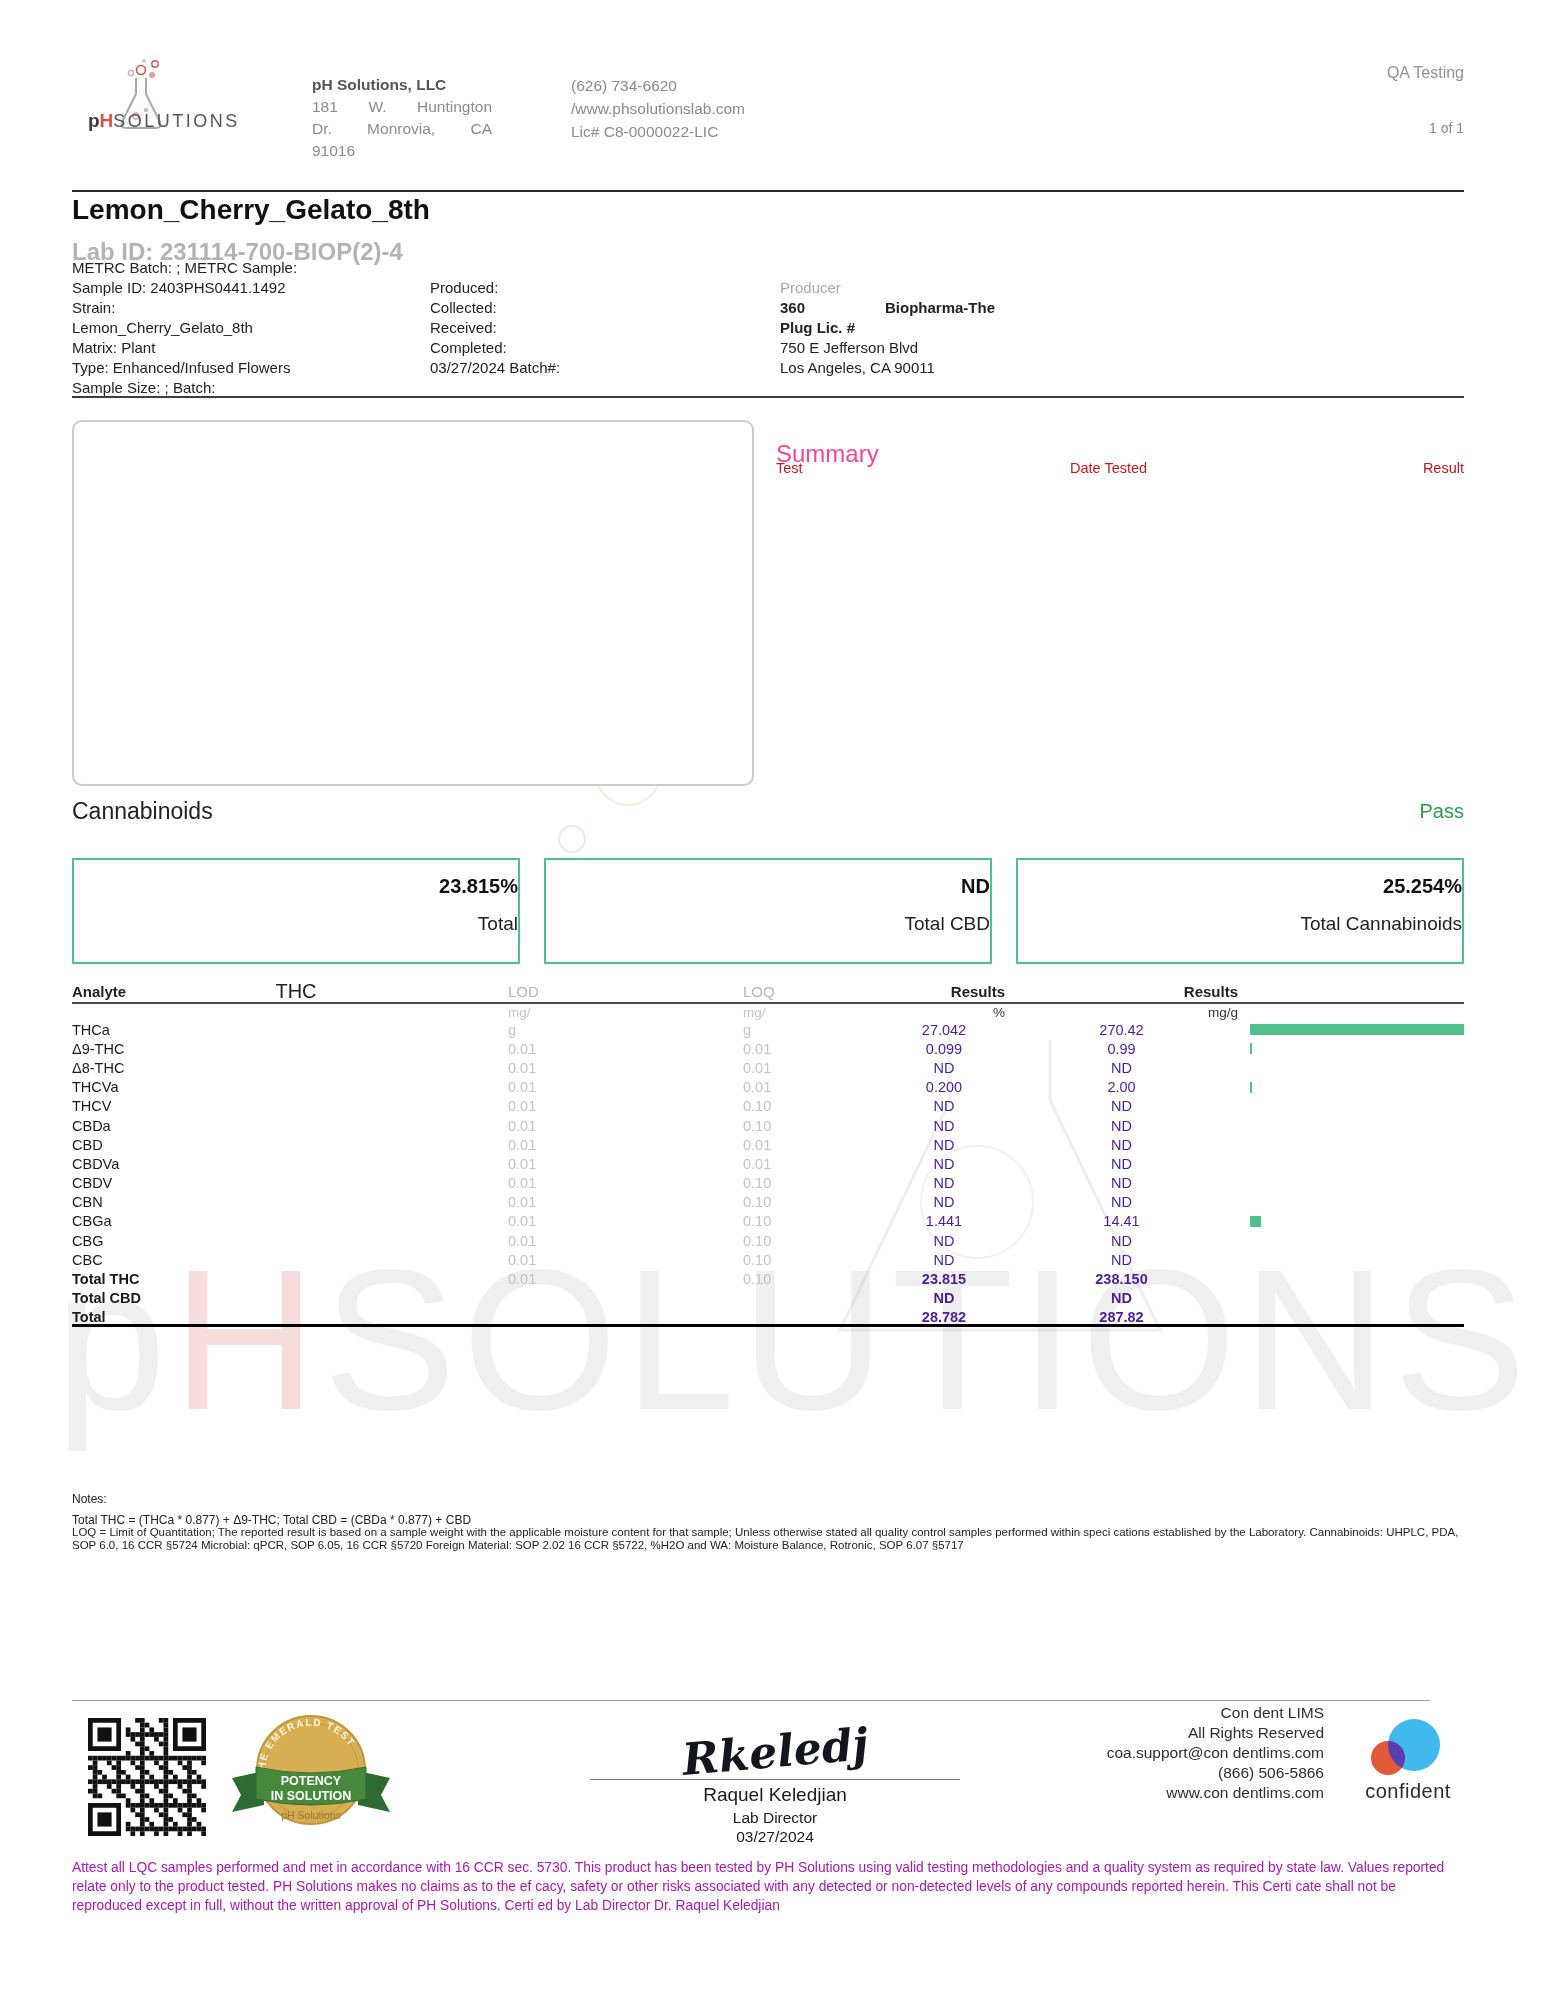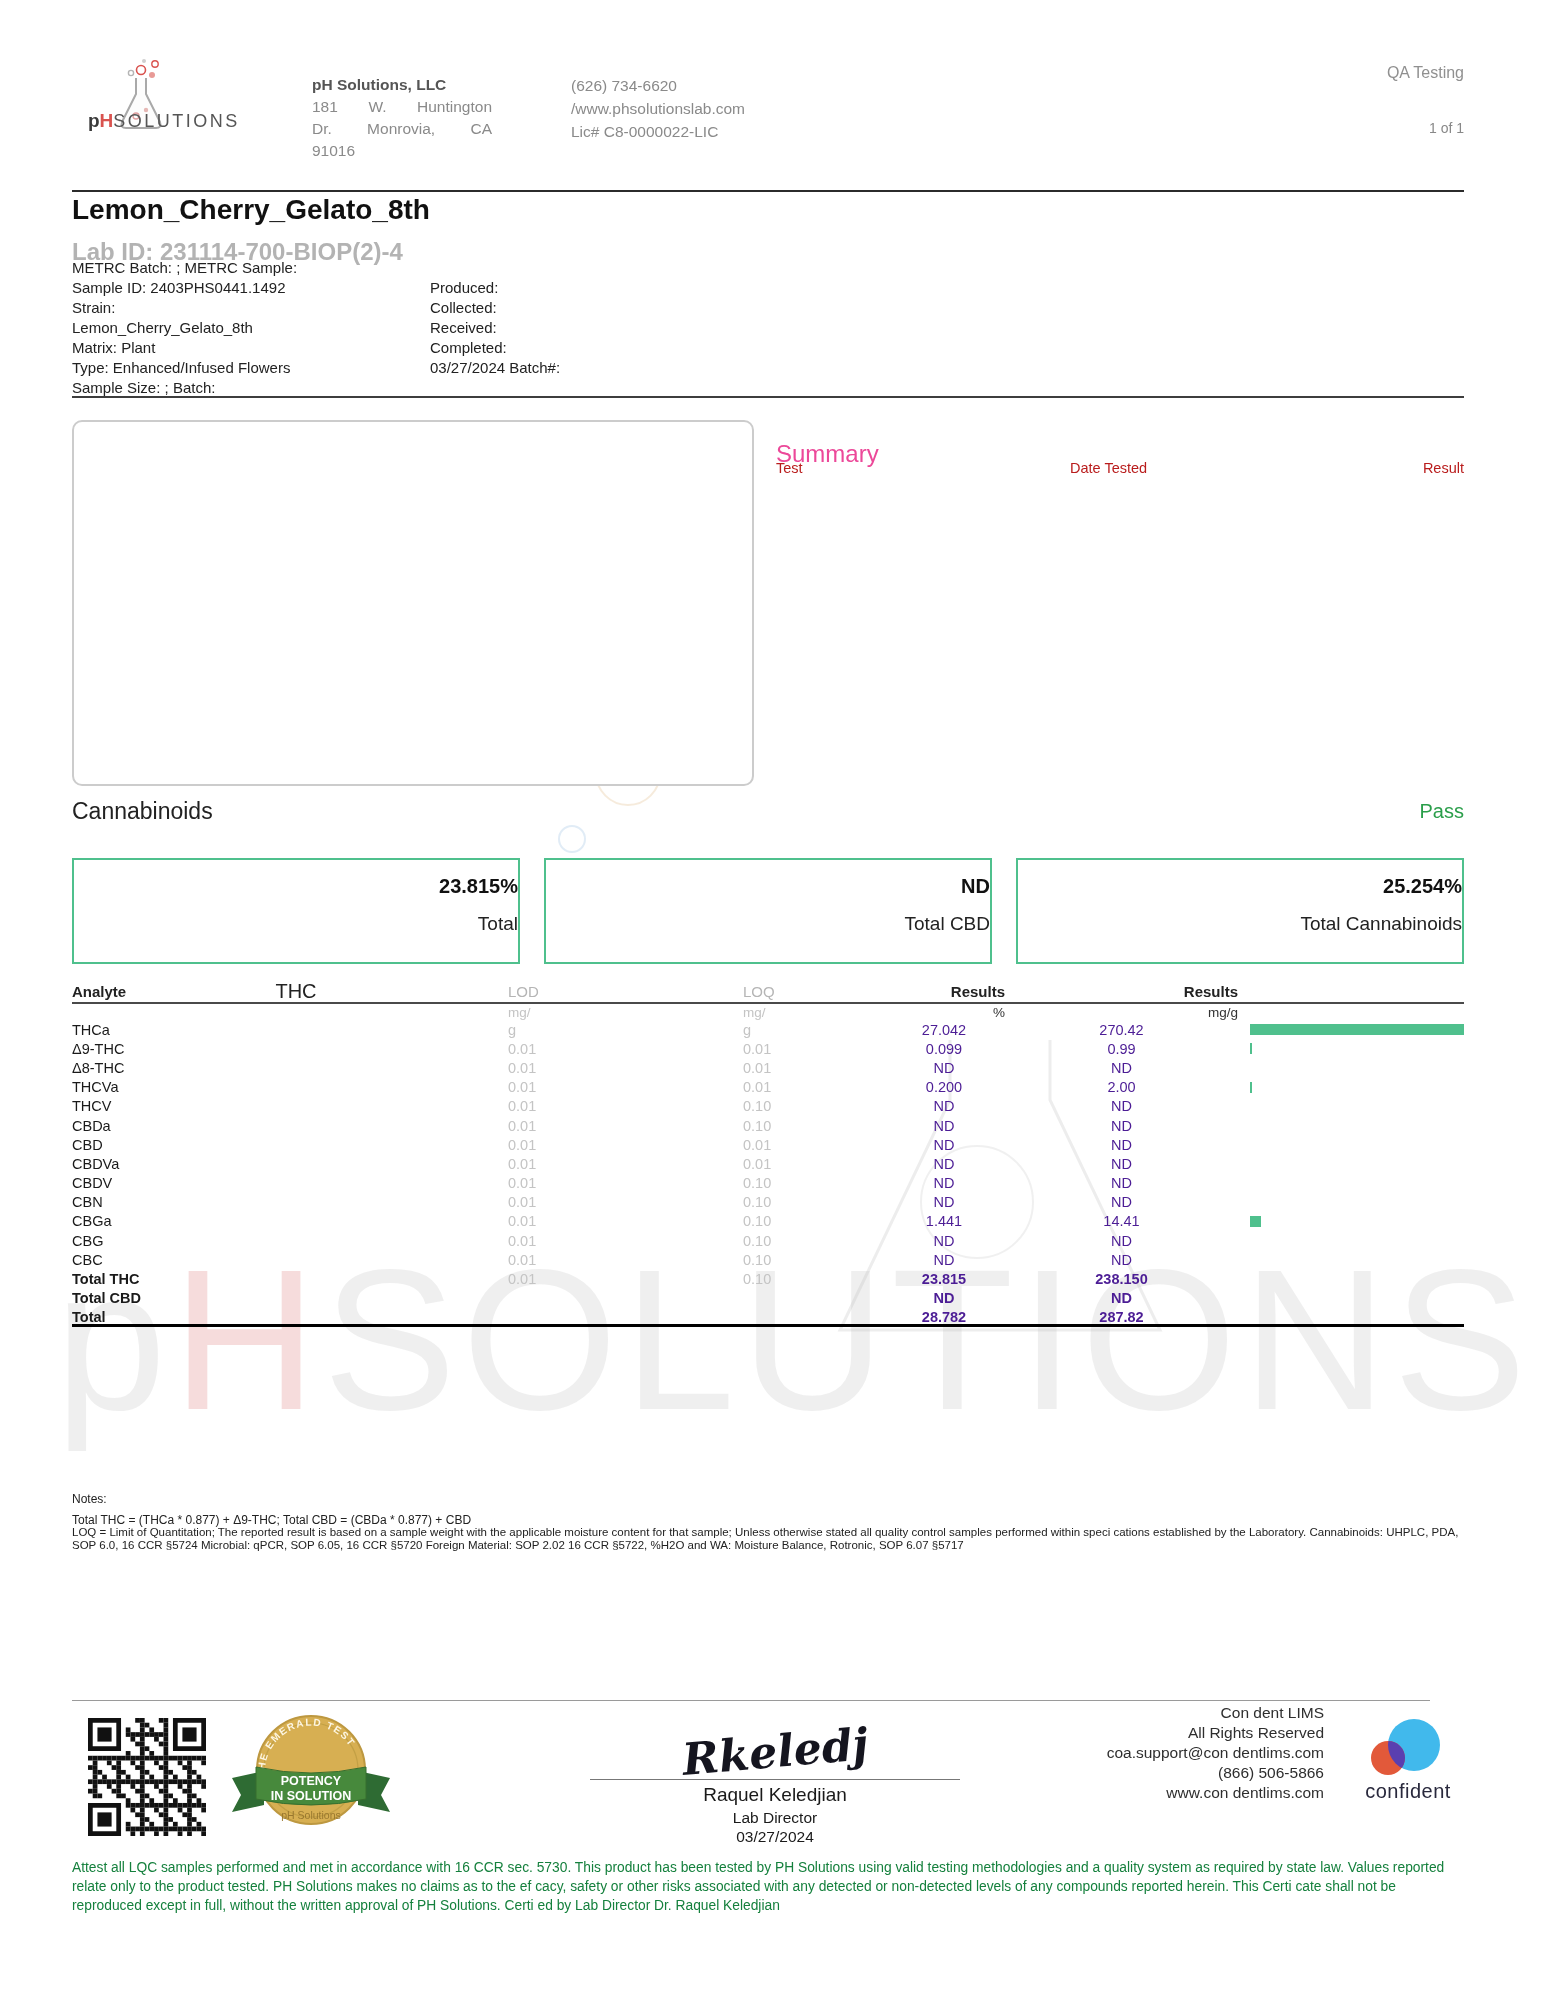--- a/index.html
+++ b/index.html
@@ -86,21 +86,21 @@
   .sig-block{left:540px;top:1726px;width:470px;text-align:center;}
   .sig-script{font-family:"DejaVu Serif",serif;font-style:italic;font-weight:bold;font-size:44px;
               color:#15151f;transform:rotate(-5deg);display:inline-block;}
   .sig-line{width:370px;height:1px;background:#777;margin:2px auto 4px auto;}
   .sig-name{font-size:19px;color:#1a1a1a;}
   .sig-title{font-size:15.5px;color:#1a1a1a;margin-top:3px;}
   .sig-date{font-size:15.5px;color:#1a1a1a;margin-top:1px;}
   .lims-block{left:1024px;top:1703px;width:300px;text-align:right;font-size:15.5px;line-height:20px;color:#2e2e2e;}
   .confident{left:1352px;top:1718px;width:112px;text-align:center;}
   .confident-label{font-size:20px;color:#29293d;letter-spacing:0.5px;margin-top:0px;}
-  .attest{left:72px;top:1858px;width:1392px;font-size:13.8px;line-height:19px;color:#15803d;}
+  .attest{left:72px;top:1858px;width:1392px;font-size:13.8px;line-height:19px;color:#a21caf;}
 </style>
 </head>
 <body>
 
 <div class="page">
 
   <div class="wm-text"><span>p</span><span class="wm-h">H</span><span>SOLUTIONS</span></div>
   <div class="wm-bubbles">
     <div class="wm-circle" style="left:600px;top:560px;width:78px;height:78px;border:2px solid rgba(235,160,160,0.35);"></div>
     <div class="wm-circle" style="left:560px;top:645px;width:42px;height:42px;border:2px solid rgba(240,200,150,0.35);"></div>
@@ -157,20 +157,27 @@
   </div>
 
   <div class="abs info-mid">
     <div>Produced:</div>
     <div>Collected:</div>
     <div>Received:</div>
     <div>Completed:</div>
     <div>03/27/2024 Batch#:</div>
   </div>
 
+  <div class="abs info-right">
+    <div class="muted">Producer</div>
+    <div class="bold justify-line">360 Biopharma-The</div>
+    <div class="bold">Plug Lic. #</div>
+    <div>750 E Jefferson Blvd</div>
+    <div>Los Angeles, CA 90011</div>
+  </div>
   <div class="abs rule-info"></div>
 
   <div class="abs summary-box"></div>
   <div class="abs summary-heading">Summary</div>
   <div class="abs summary-cols">
     <span class="sc-test">Test</span>
     <span class="sc-date">Date Tested</span>
     <span class="sc-result">Result</span>
   </div>
 

